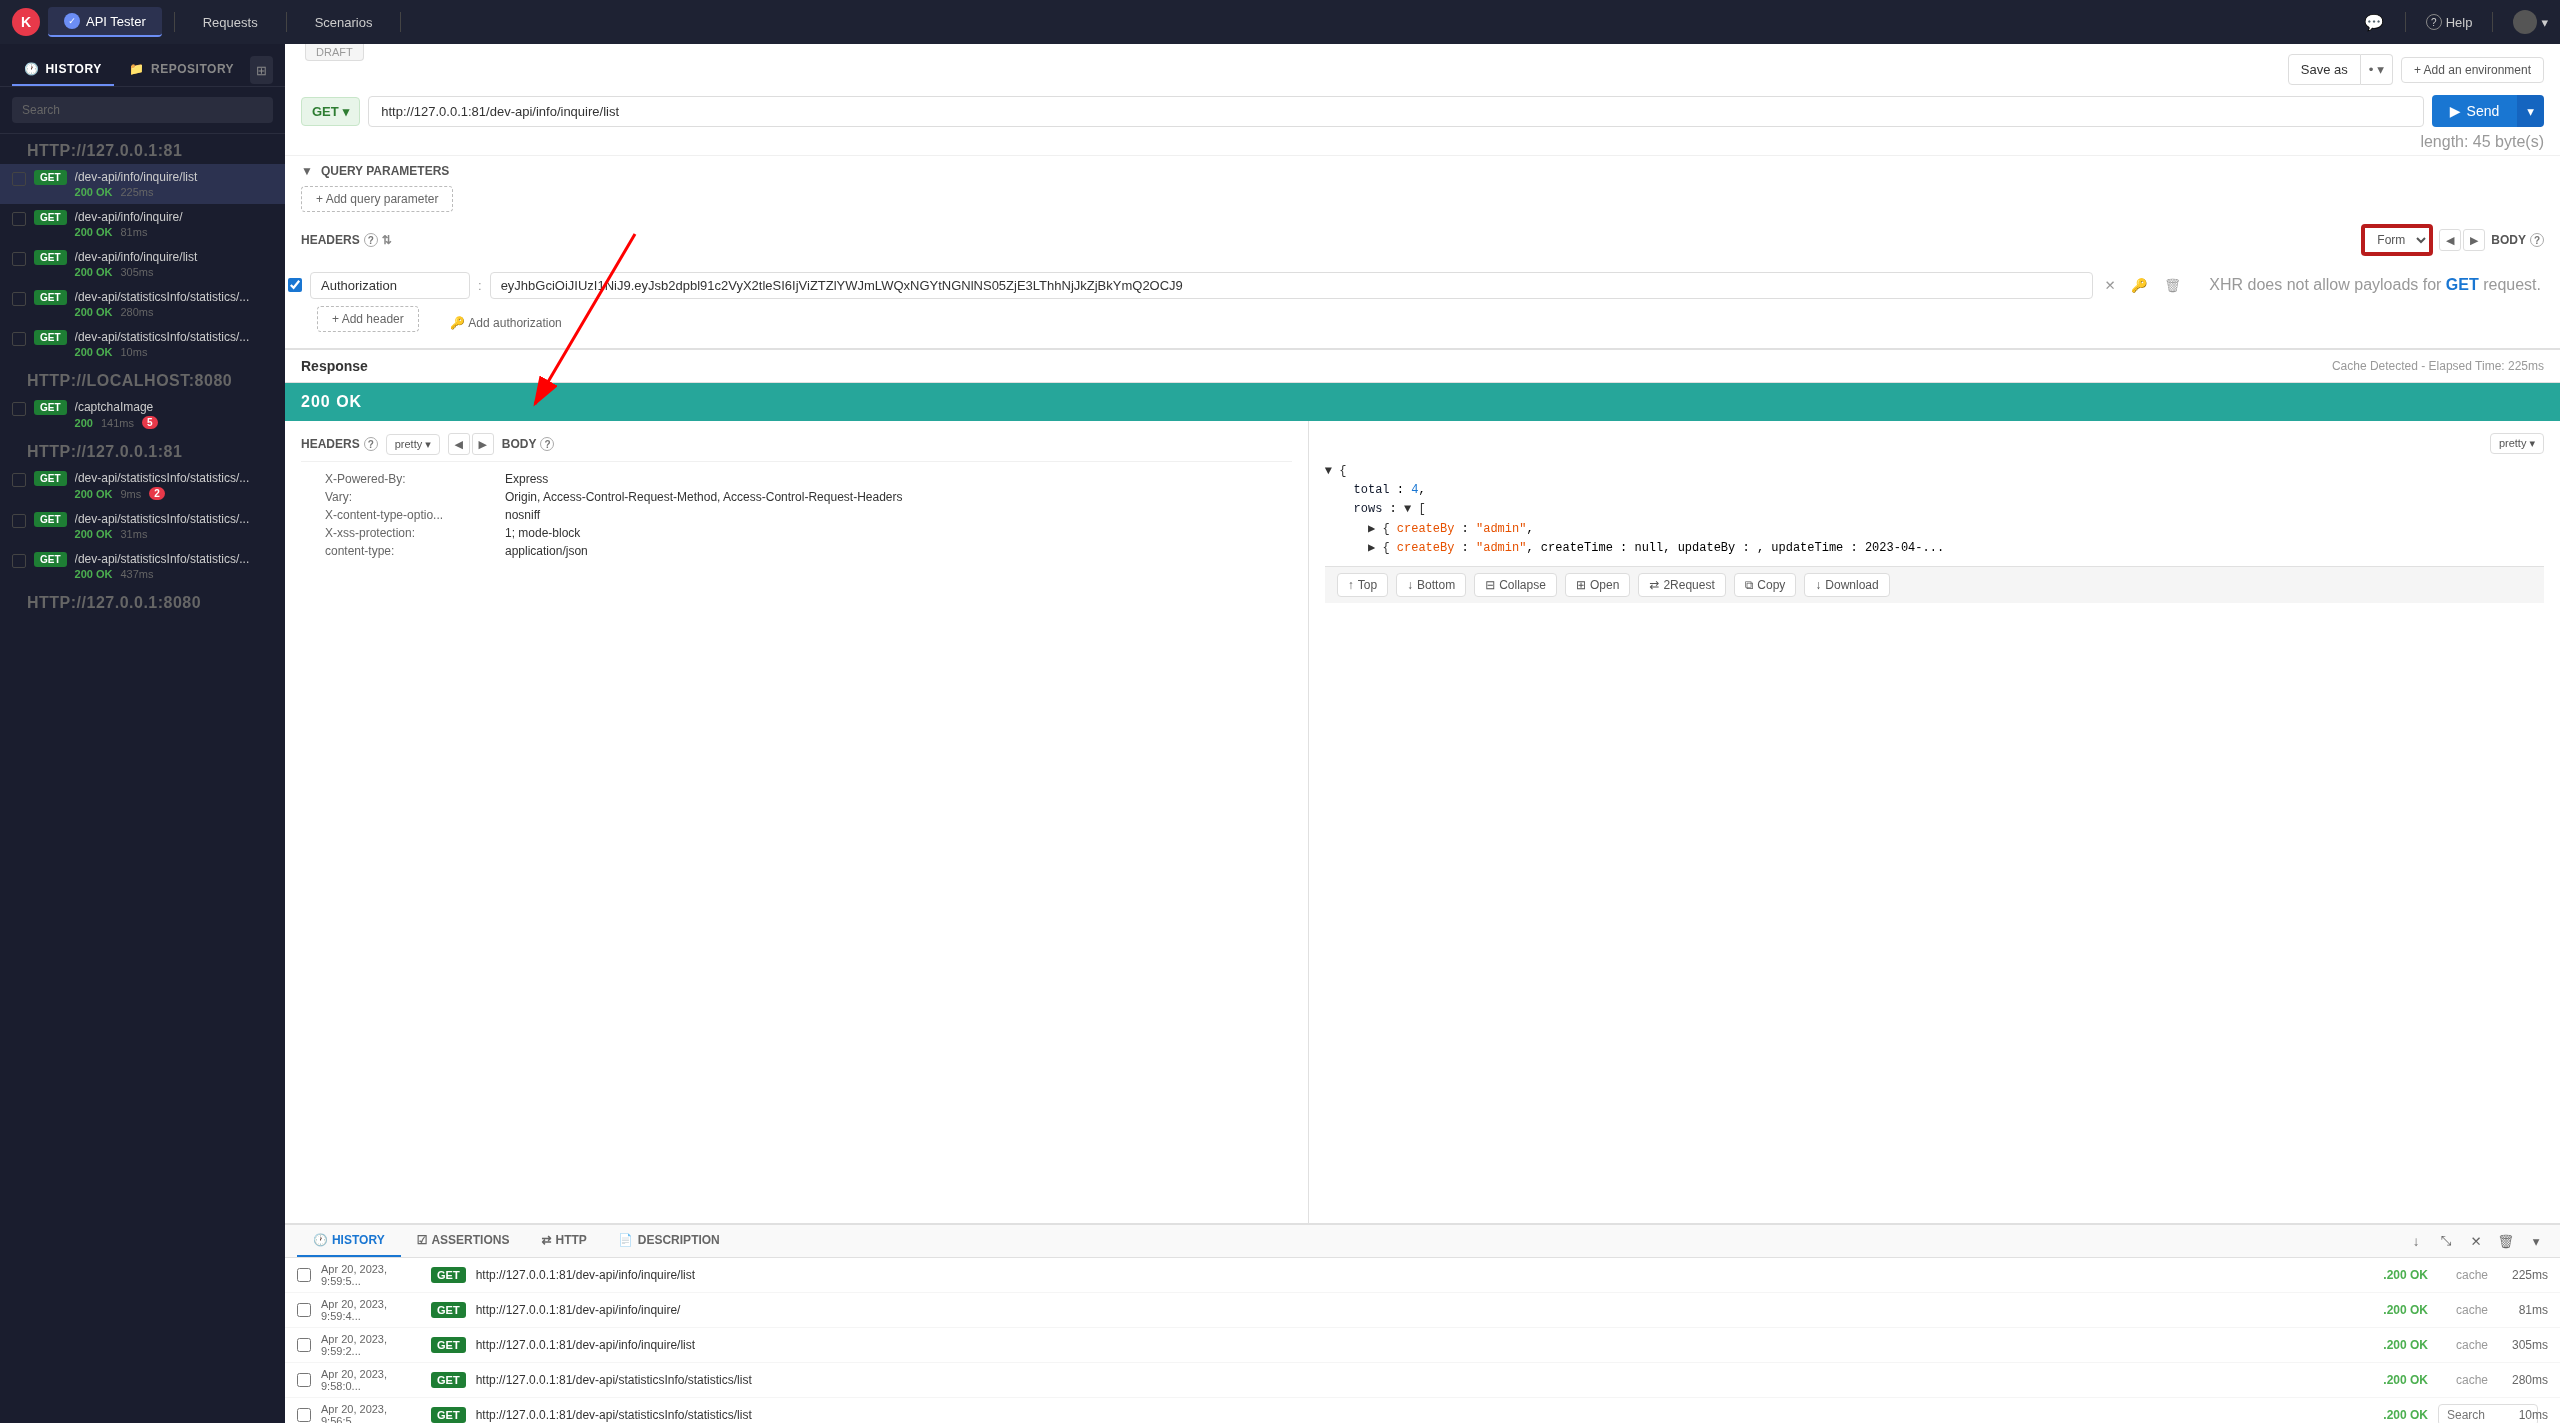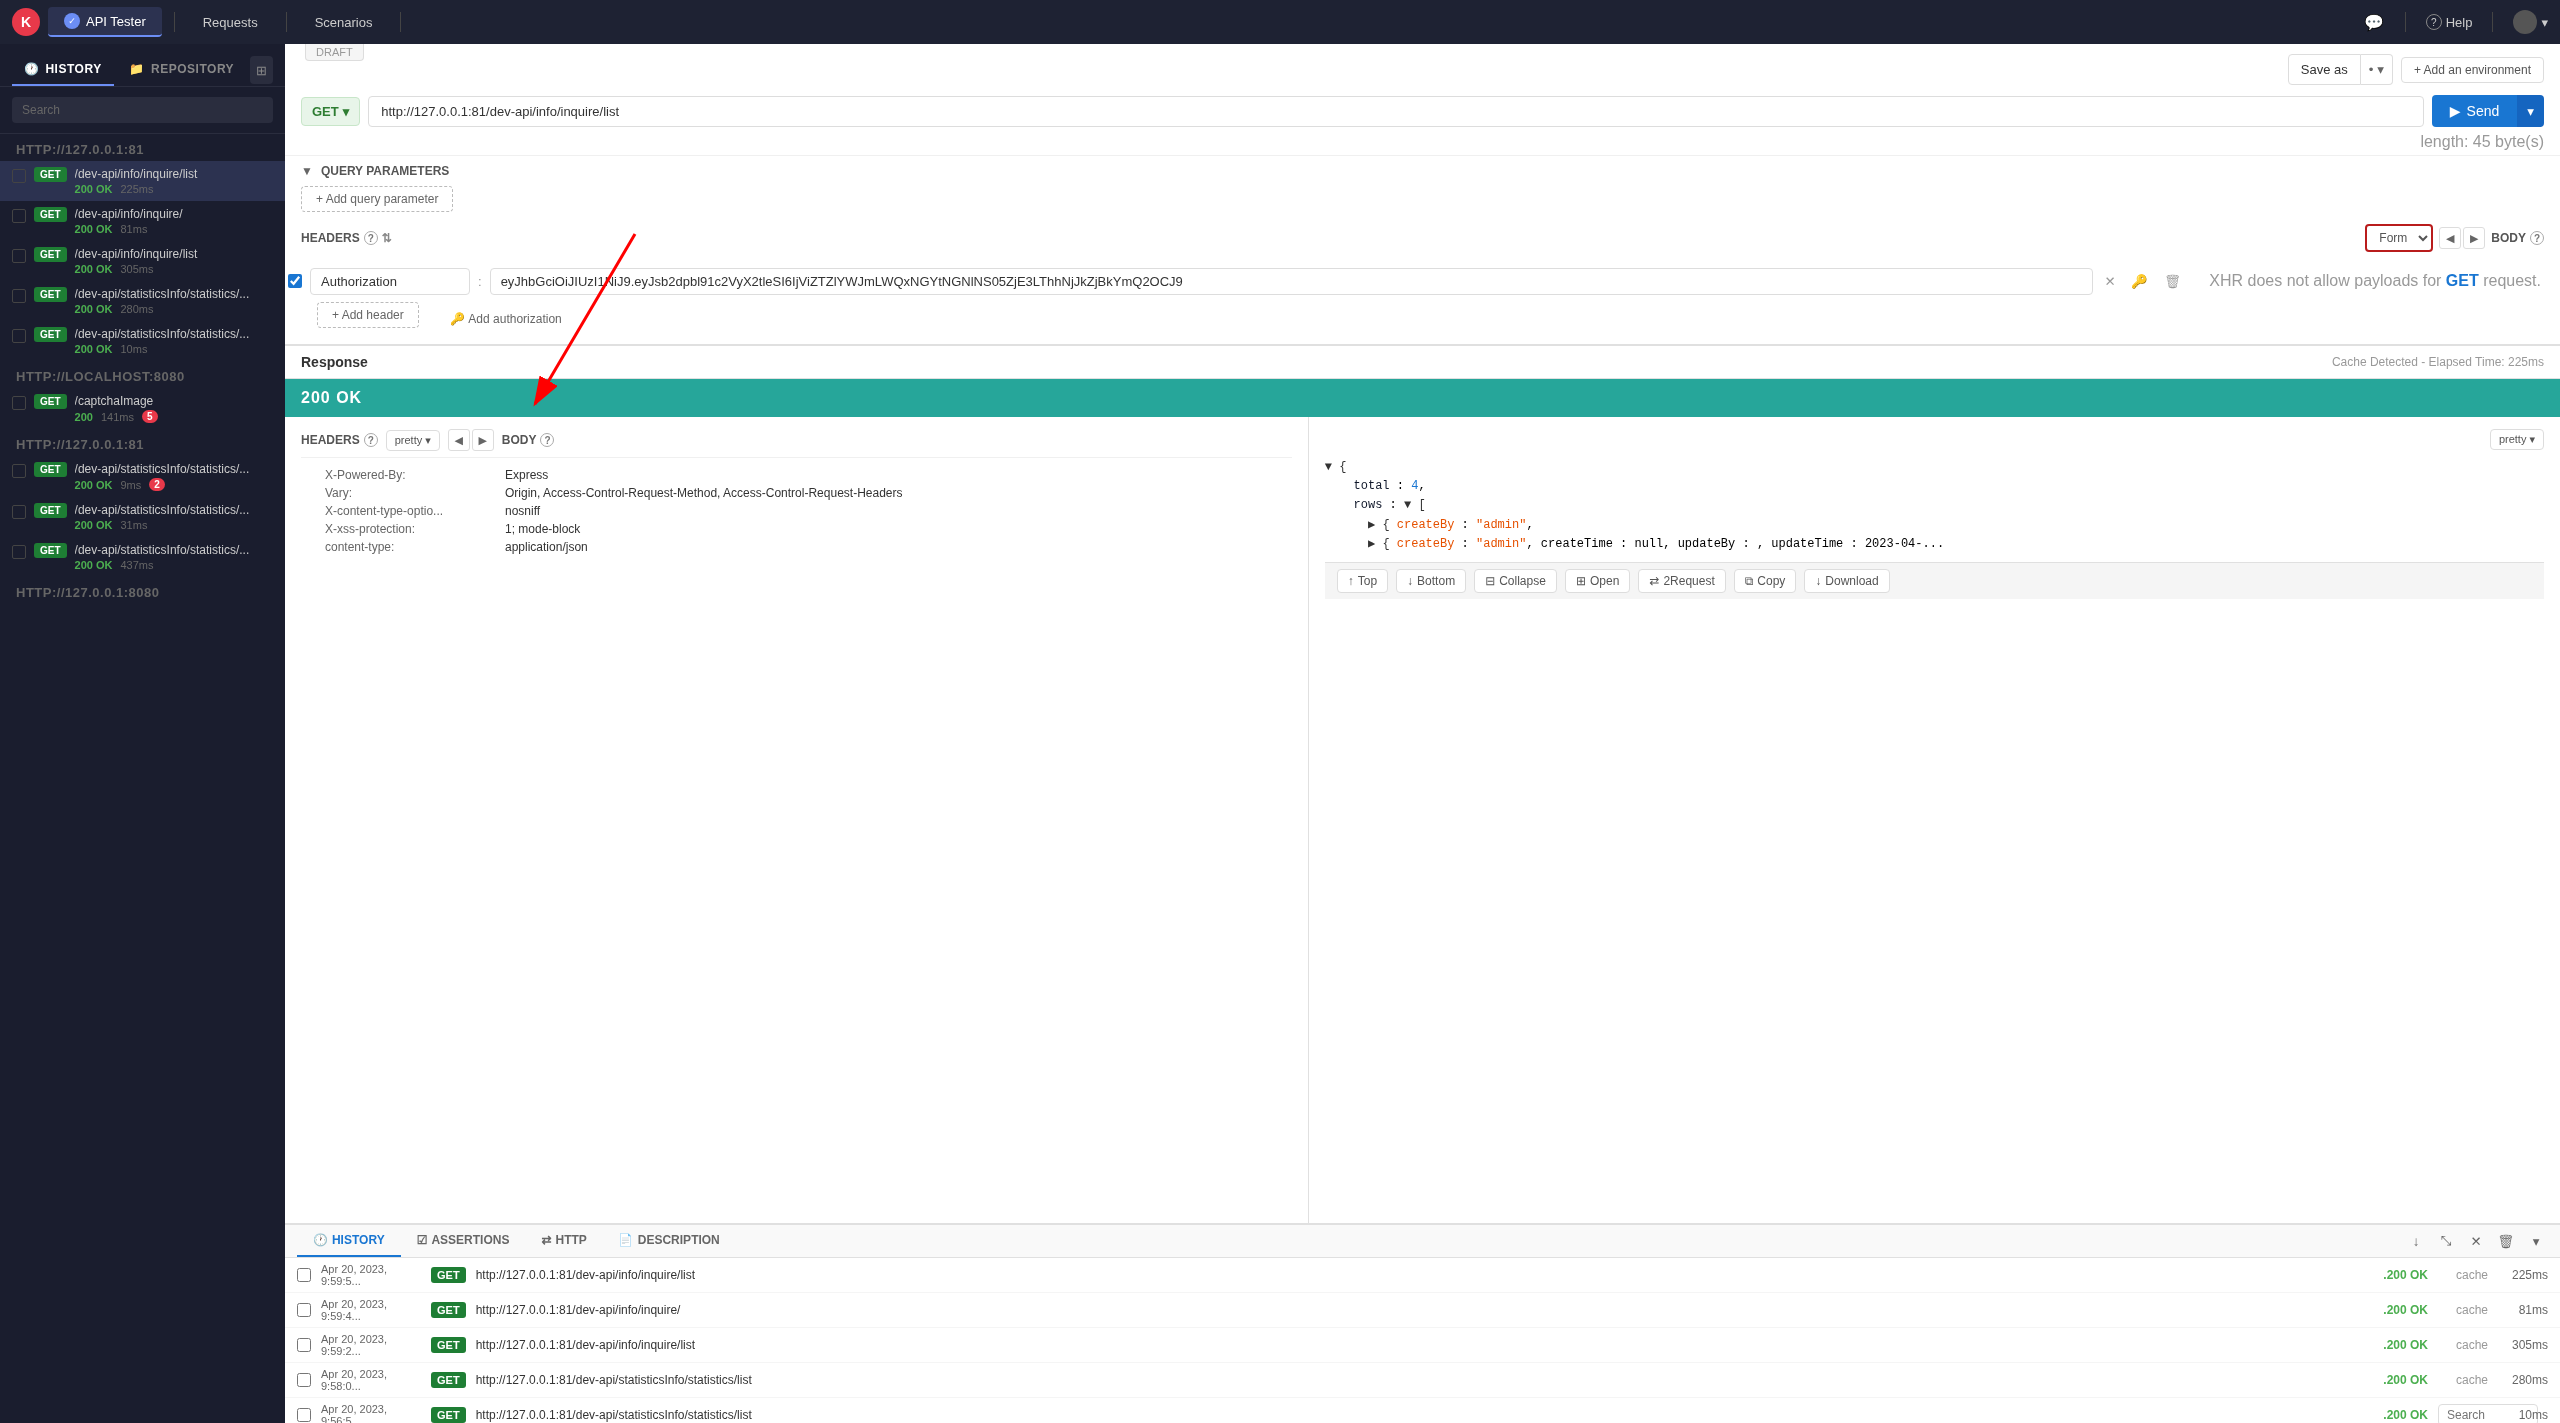--- a/index.html
+++ b/index.html
@@ -116,23 +116,23 @@
     .sidebar-content {
       flex: 1;
       overflow-y: auto;
       overflow-x: hidden;
     }
     .sidebar-content::-webkit-scrollbar { width: 4px; }
     .sidebar-content::-webkit-scrollbar-track { background: transparent; }
     .sidebar-content::-webkit-scrollbar-thumb { background: #3a3d4e; border-radius: 2px; }
 
     .group-header {
-      padding: 8px 16px 4px;
+      padding: 8px 27px 4px;
       color: #666;
-      font-size: 13px;
+      font-size: 16px;
       font-weight: 600;
       letter-spacing: 0.5px;
     }
 
     .history-item {
       display: flex;
       align-items: flex-start;
       padding: 6px 12px;
       cursor: pointer;
       gap: 8px;
@@ -334,21 +334,21 @@
       gap: 8px;
     }
     .headers-label {
       font-size: 12px;
       font-weight: 600;
       color: #555;
       display: flex; align-items: center; gap: 4px;
     }
     .headers-controls { display: flex; align-items: center; gap: 6px; margin-left: auto; }
     .form-select {
-      border: 2px solid #b91c1c;
+      border: 4px solid #b91c1c;
       border-radius: 4px;
       padding: 4px 8px;
       font-size: 12px;
       background: #fff;
       cursor: pointer;
       color: #555;
     }
     .nav-arrows { display: flex; gap: 2px; }
     .nav-arrow {
       width: 22px; height: 22px;

